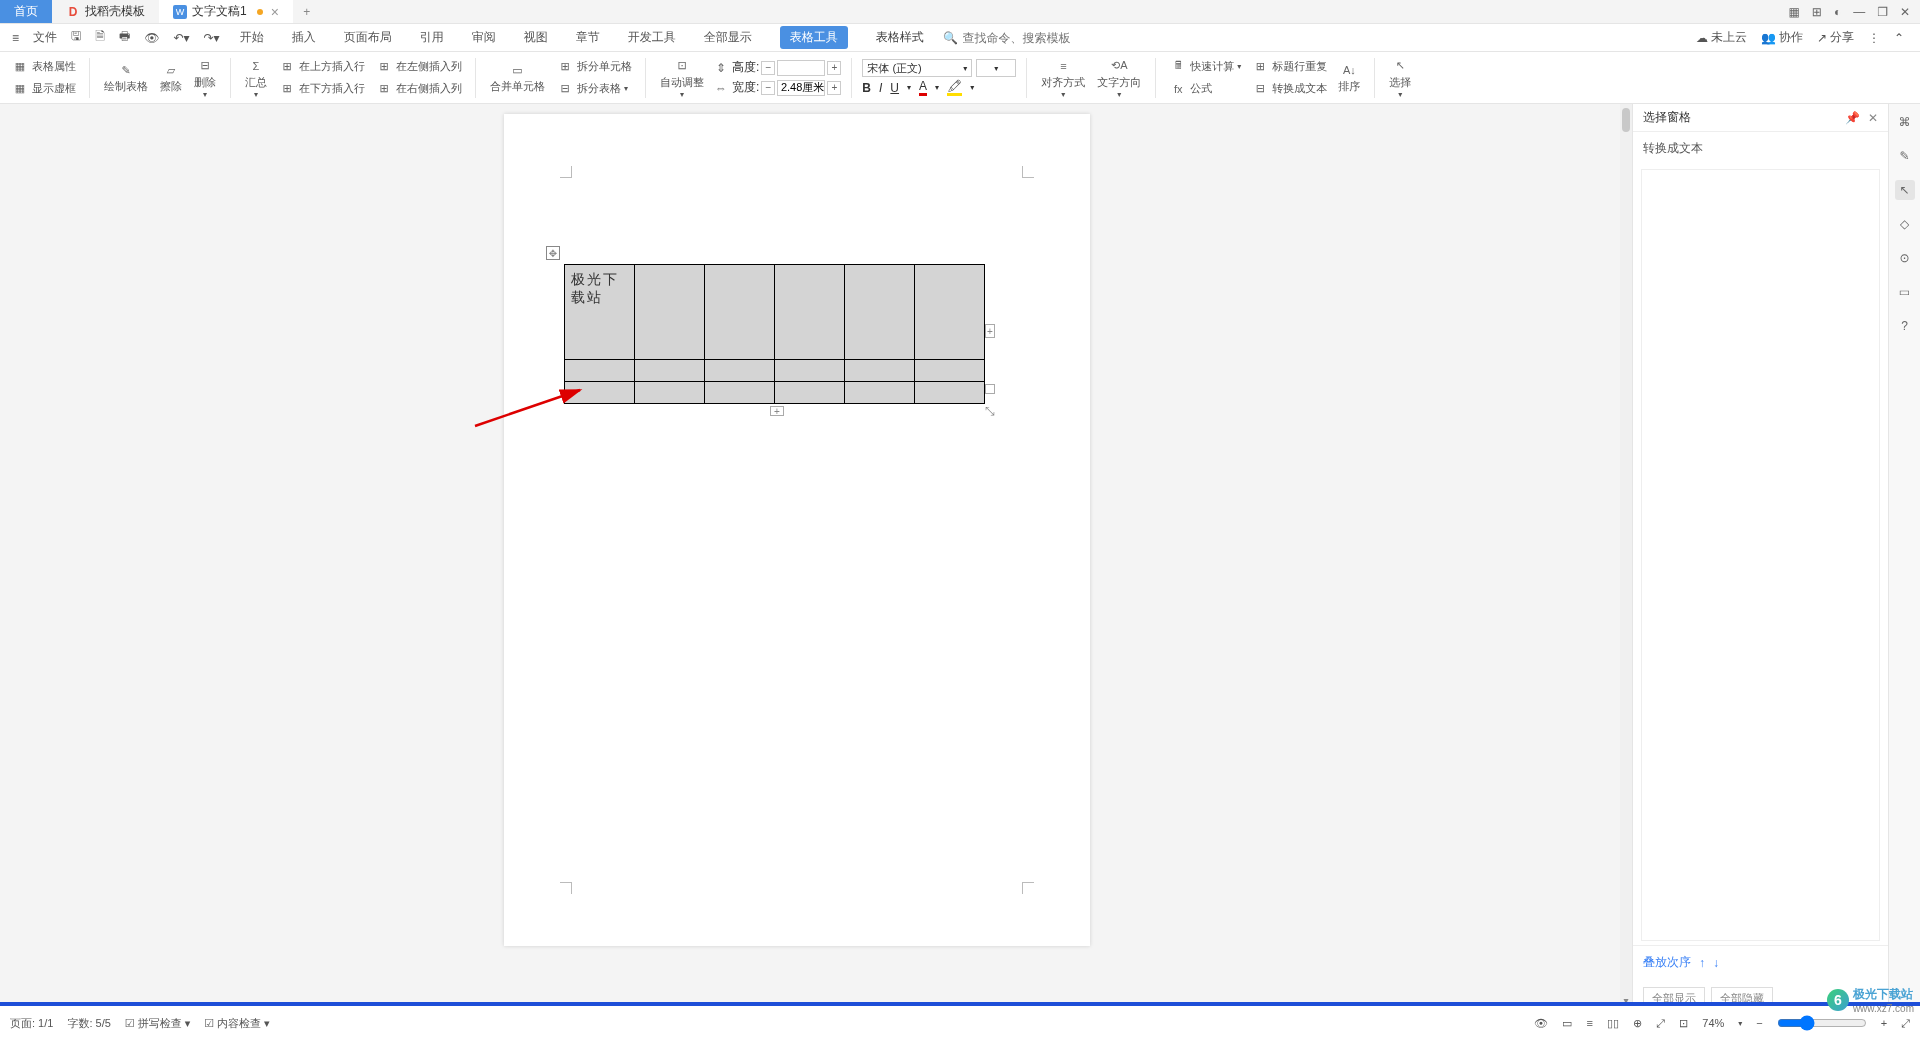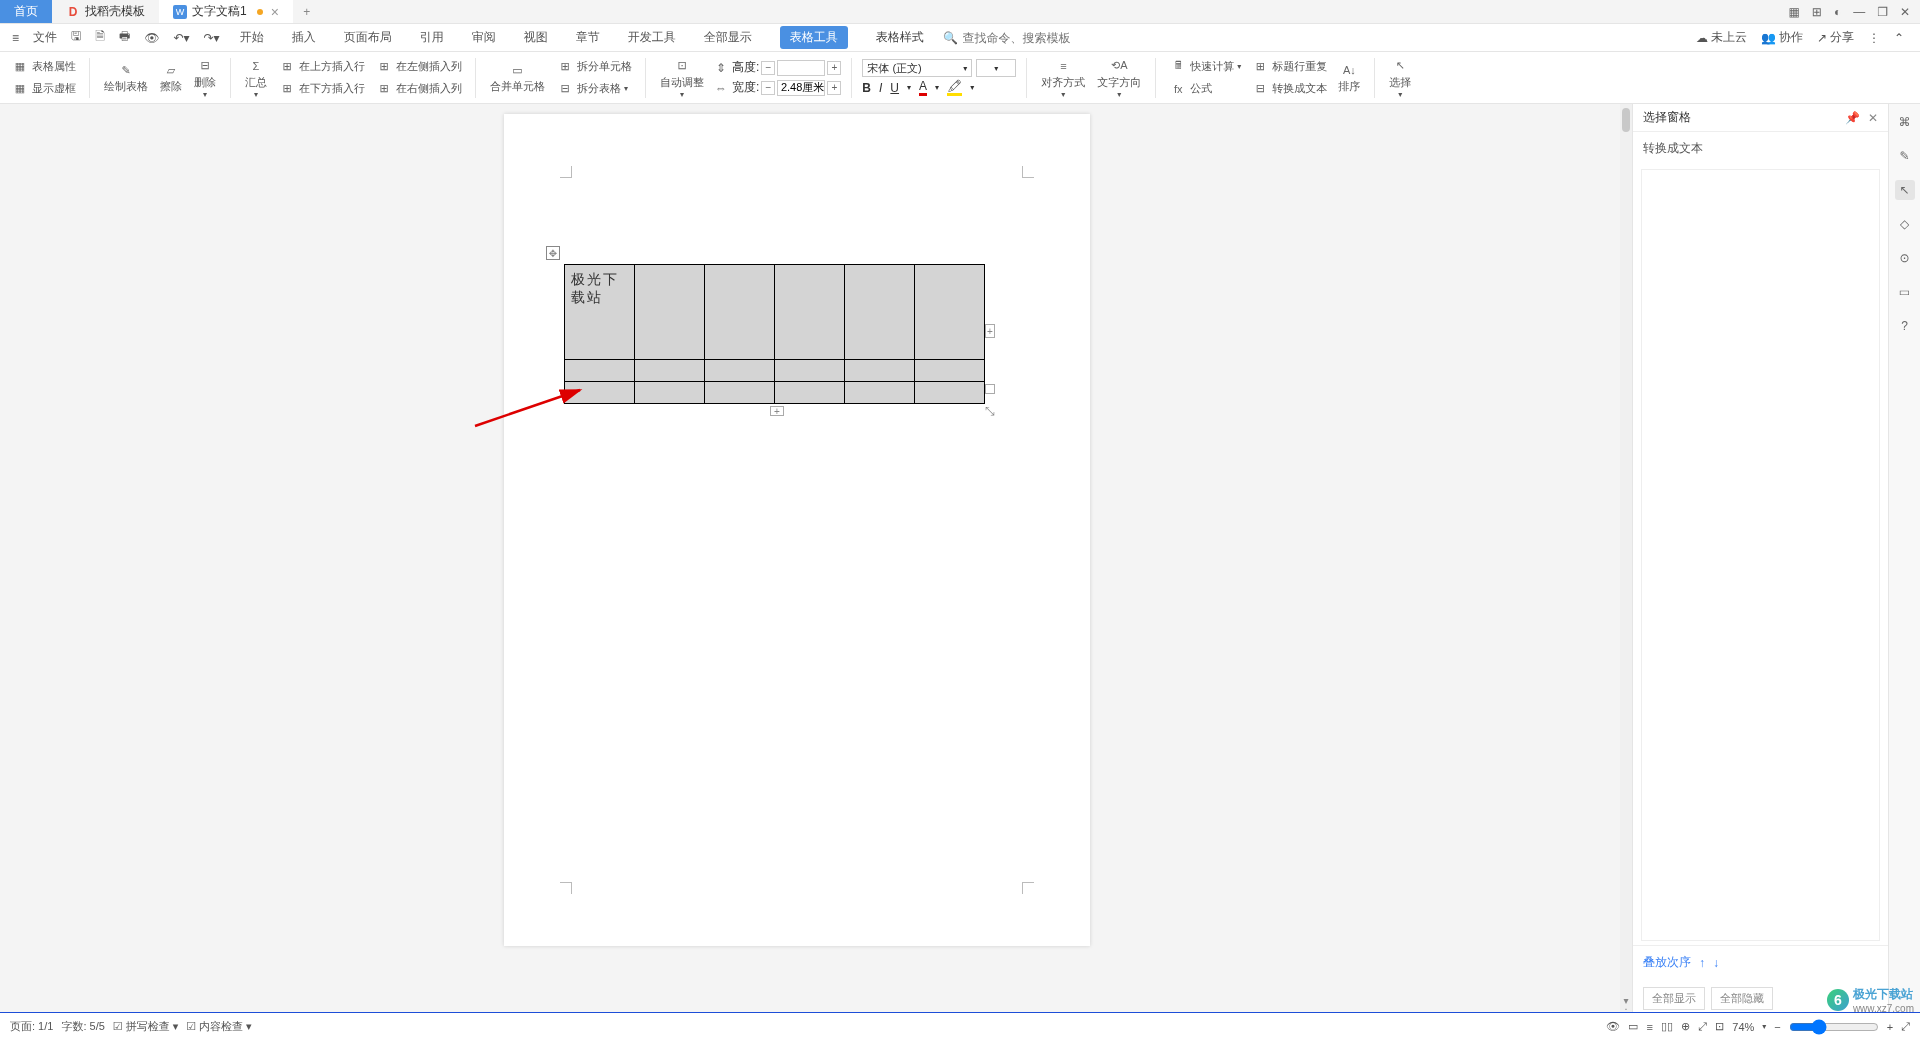--- a/index.html
+++ b/index.html
@@ -84,21 +84,21 @@
   .right-panel .footer { padding:8px 10px; display:flex; align-items:center; justify-content:space-between; border-top:1px solid #eee; }
   .right-panel .footer .ord { display:flex; align-items:center; gap:8px; color:#3b82f6; }
   .right-panel .footer .btns { display:flex; gap:6px; }
   .right-panel .footer .btns button { border:1px solid #ddd; background:#fff; padding:3px 8px; font-size:11px; color:#888; cursor:pointer; }
 
   .side-icons { width:32px; background:#f8f8f8; border-left:1px solid #e5e5e5; display:flex; flex-direction:column; align-items:center; padding-top:8px; gap:14px; }
   .side-icons .si { width:20px; height:20px; display:flex; align-items:center; justify-content:center; color:#666; cursor:pointer; }
   .side-icons .si.active { background:#e5e5e5; border-radius:3px; }
 
   
-  .statusbar { position:absolute; left:0; right:0; bottom:0; height:28px; background:#fff; border-top:1px solid #1d4ed8; display:flex; align-items:center; padding:0 10px; font-size:11px; color:#555; gap:8px; }
+  .statusbar { position:absolute; left:0; right:0; bottom:0; height:38px; background:#fff; border-top:4px solid #1d4ed8; display:flex; align-items:center; padding:0 10px; font-size:11px; color:#555; gap:14px; }
   .statusbar .spacer { flex:1; }
   .statusbar .sb { display:flex; align-items:center; gap:3px; cursor:pointer; }
   .statusbar input[type=range] { width:90px; }
 
   .watermark { position:absolute; right:6px; bottom:26px; font-size:12px; color:#4aa3d4; font-weight:bold; display:flex; align-items:center; gap:4px; pointer-events:none; }
   .watermark .sub { font-size:10px; color:#888; font-weight:normal; }
   .watermark .logo { width:22px; height:22px; border-radius:50%; background:linear-gradient(135deg,#3bd07a,#3ba0d0); display:flex; align-items:center; justify-content:center; color:#fff; font-size:14px; }
 </style>
 </head>
 <body>

